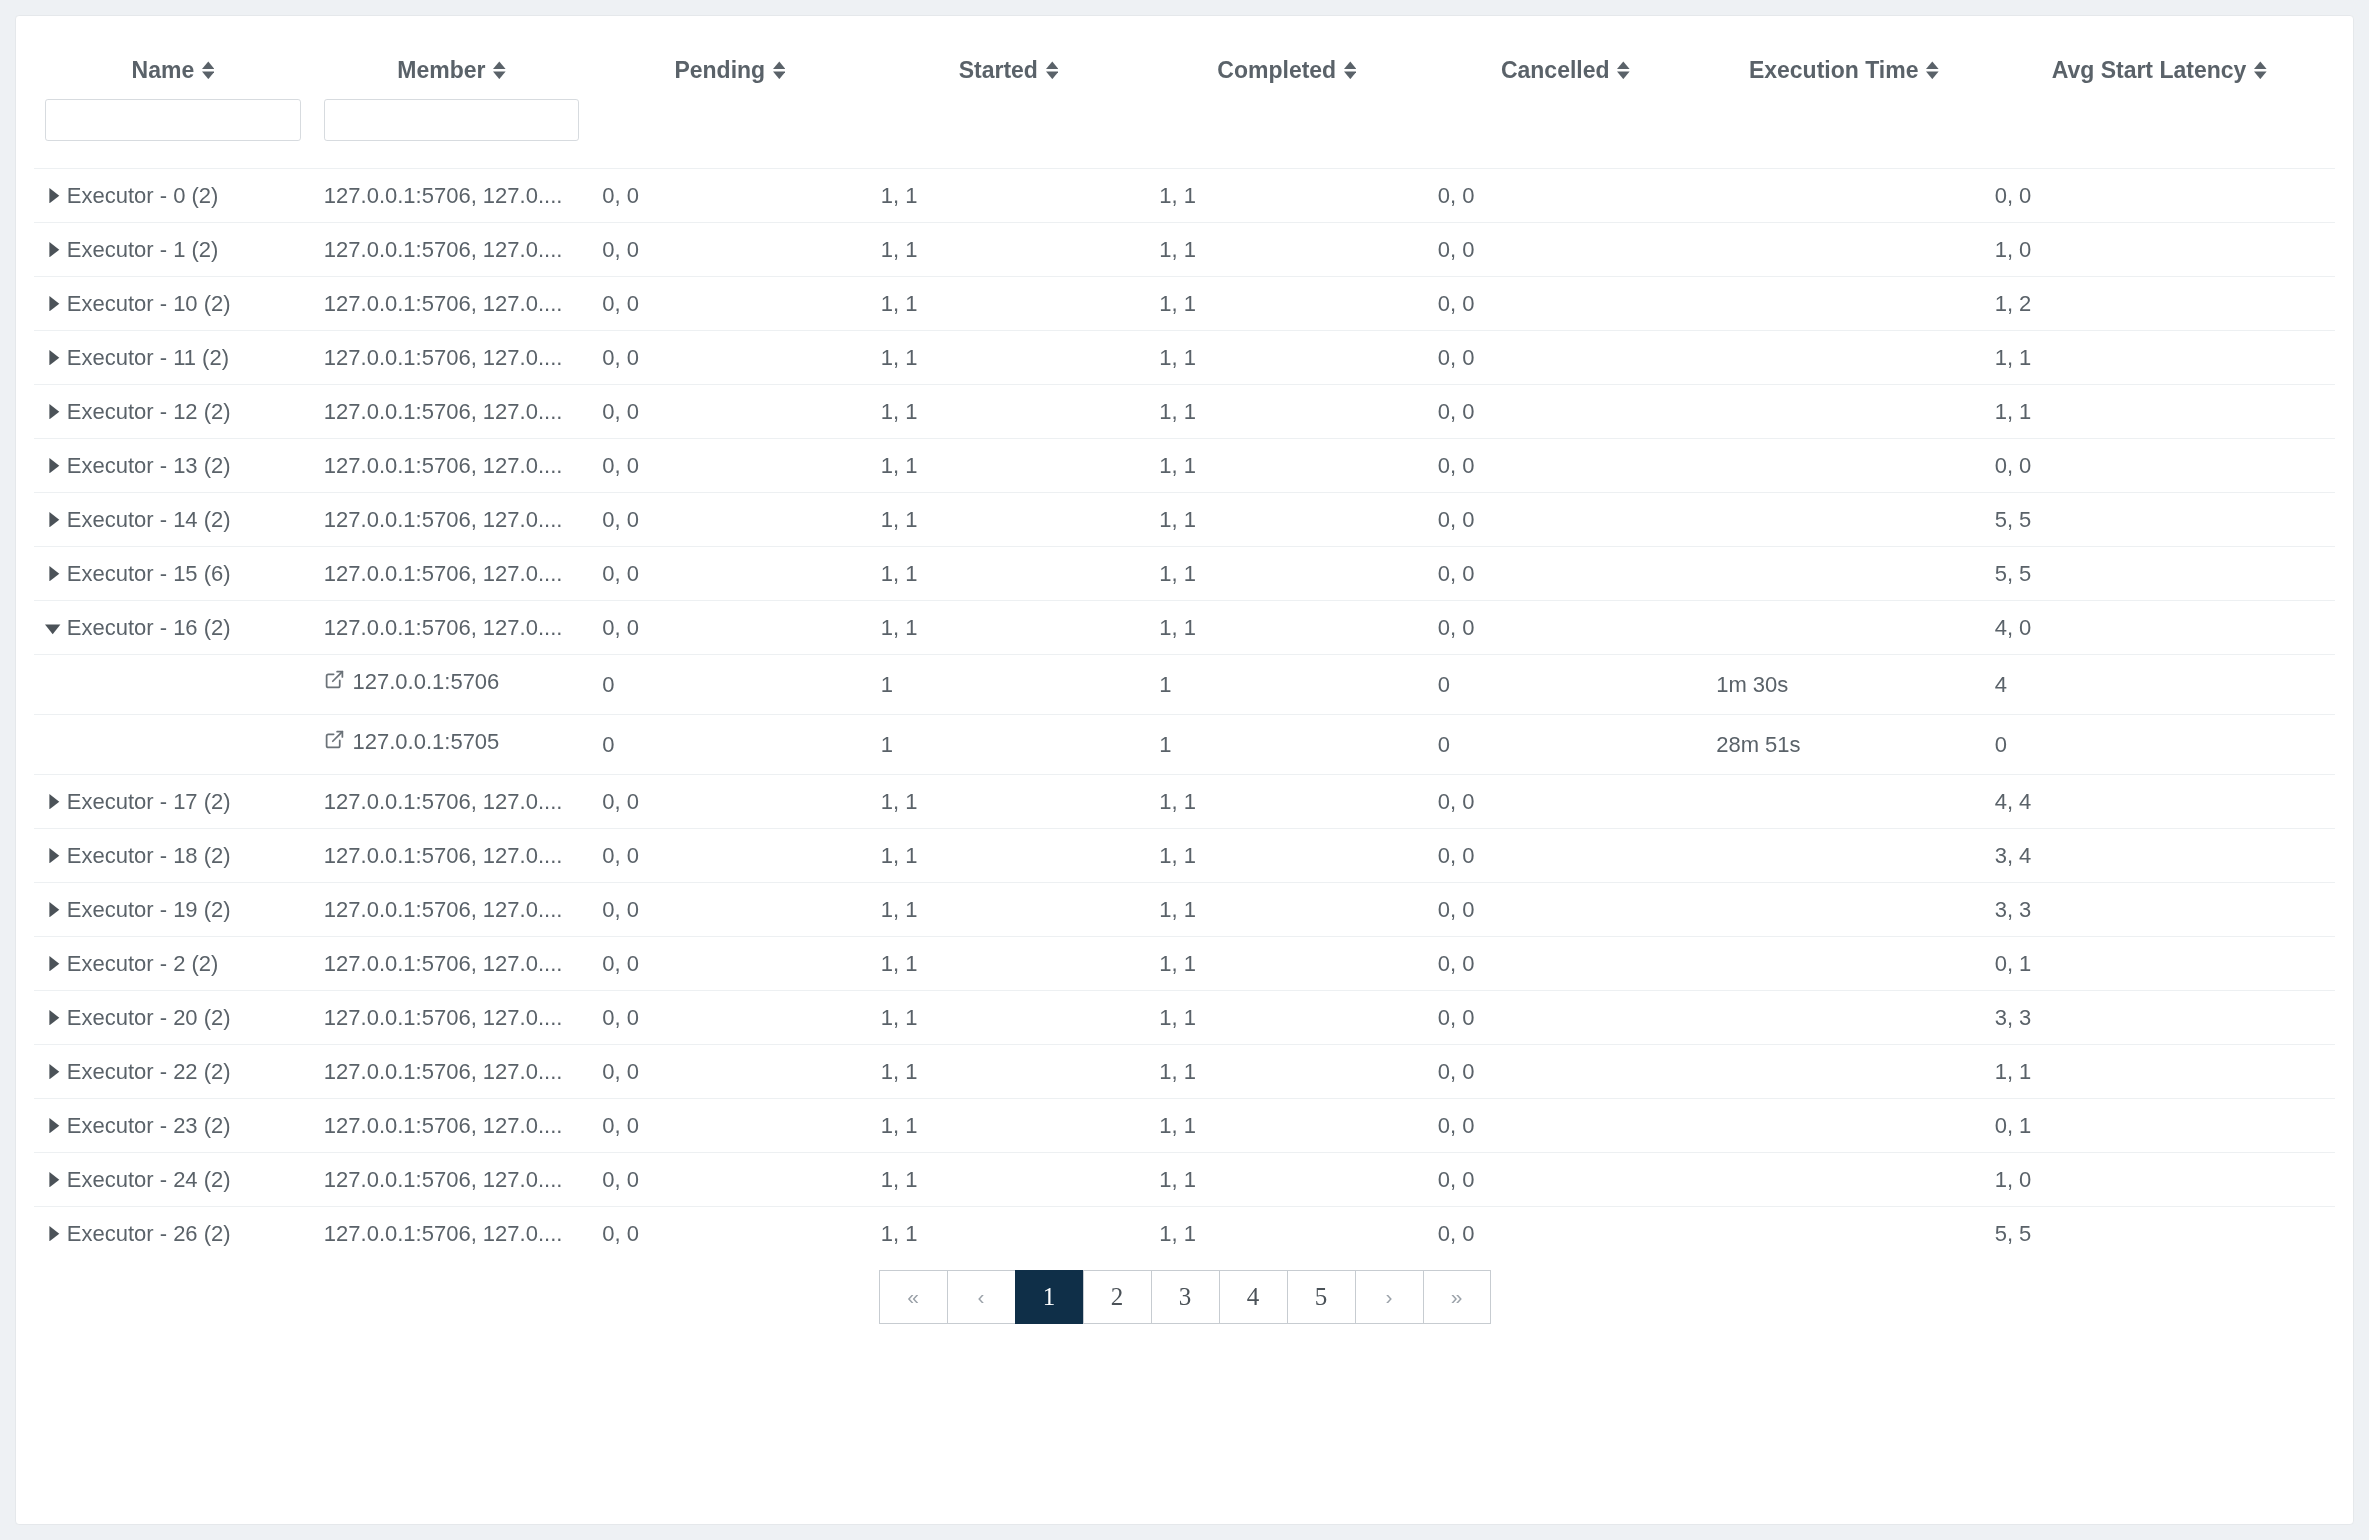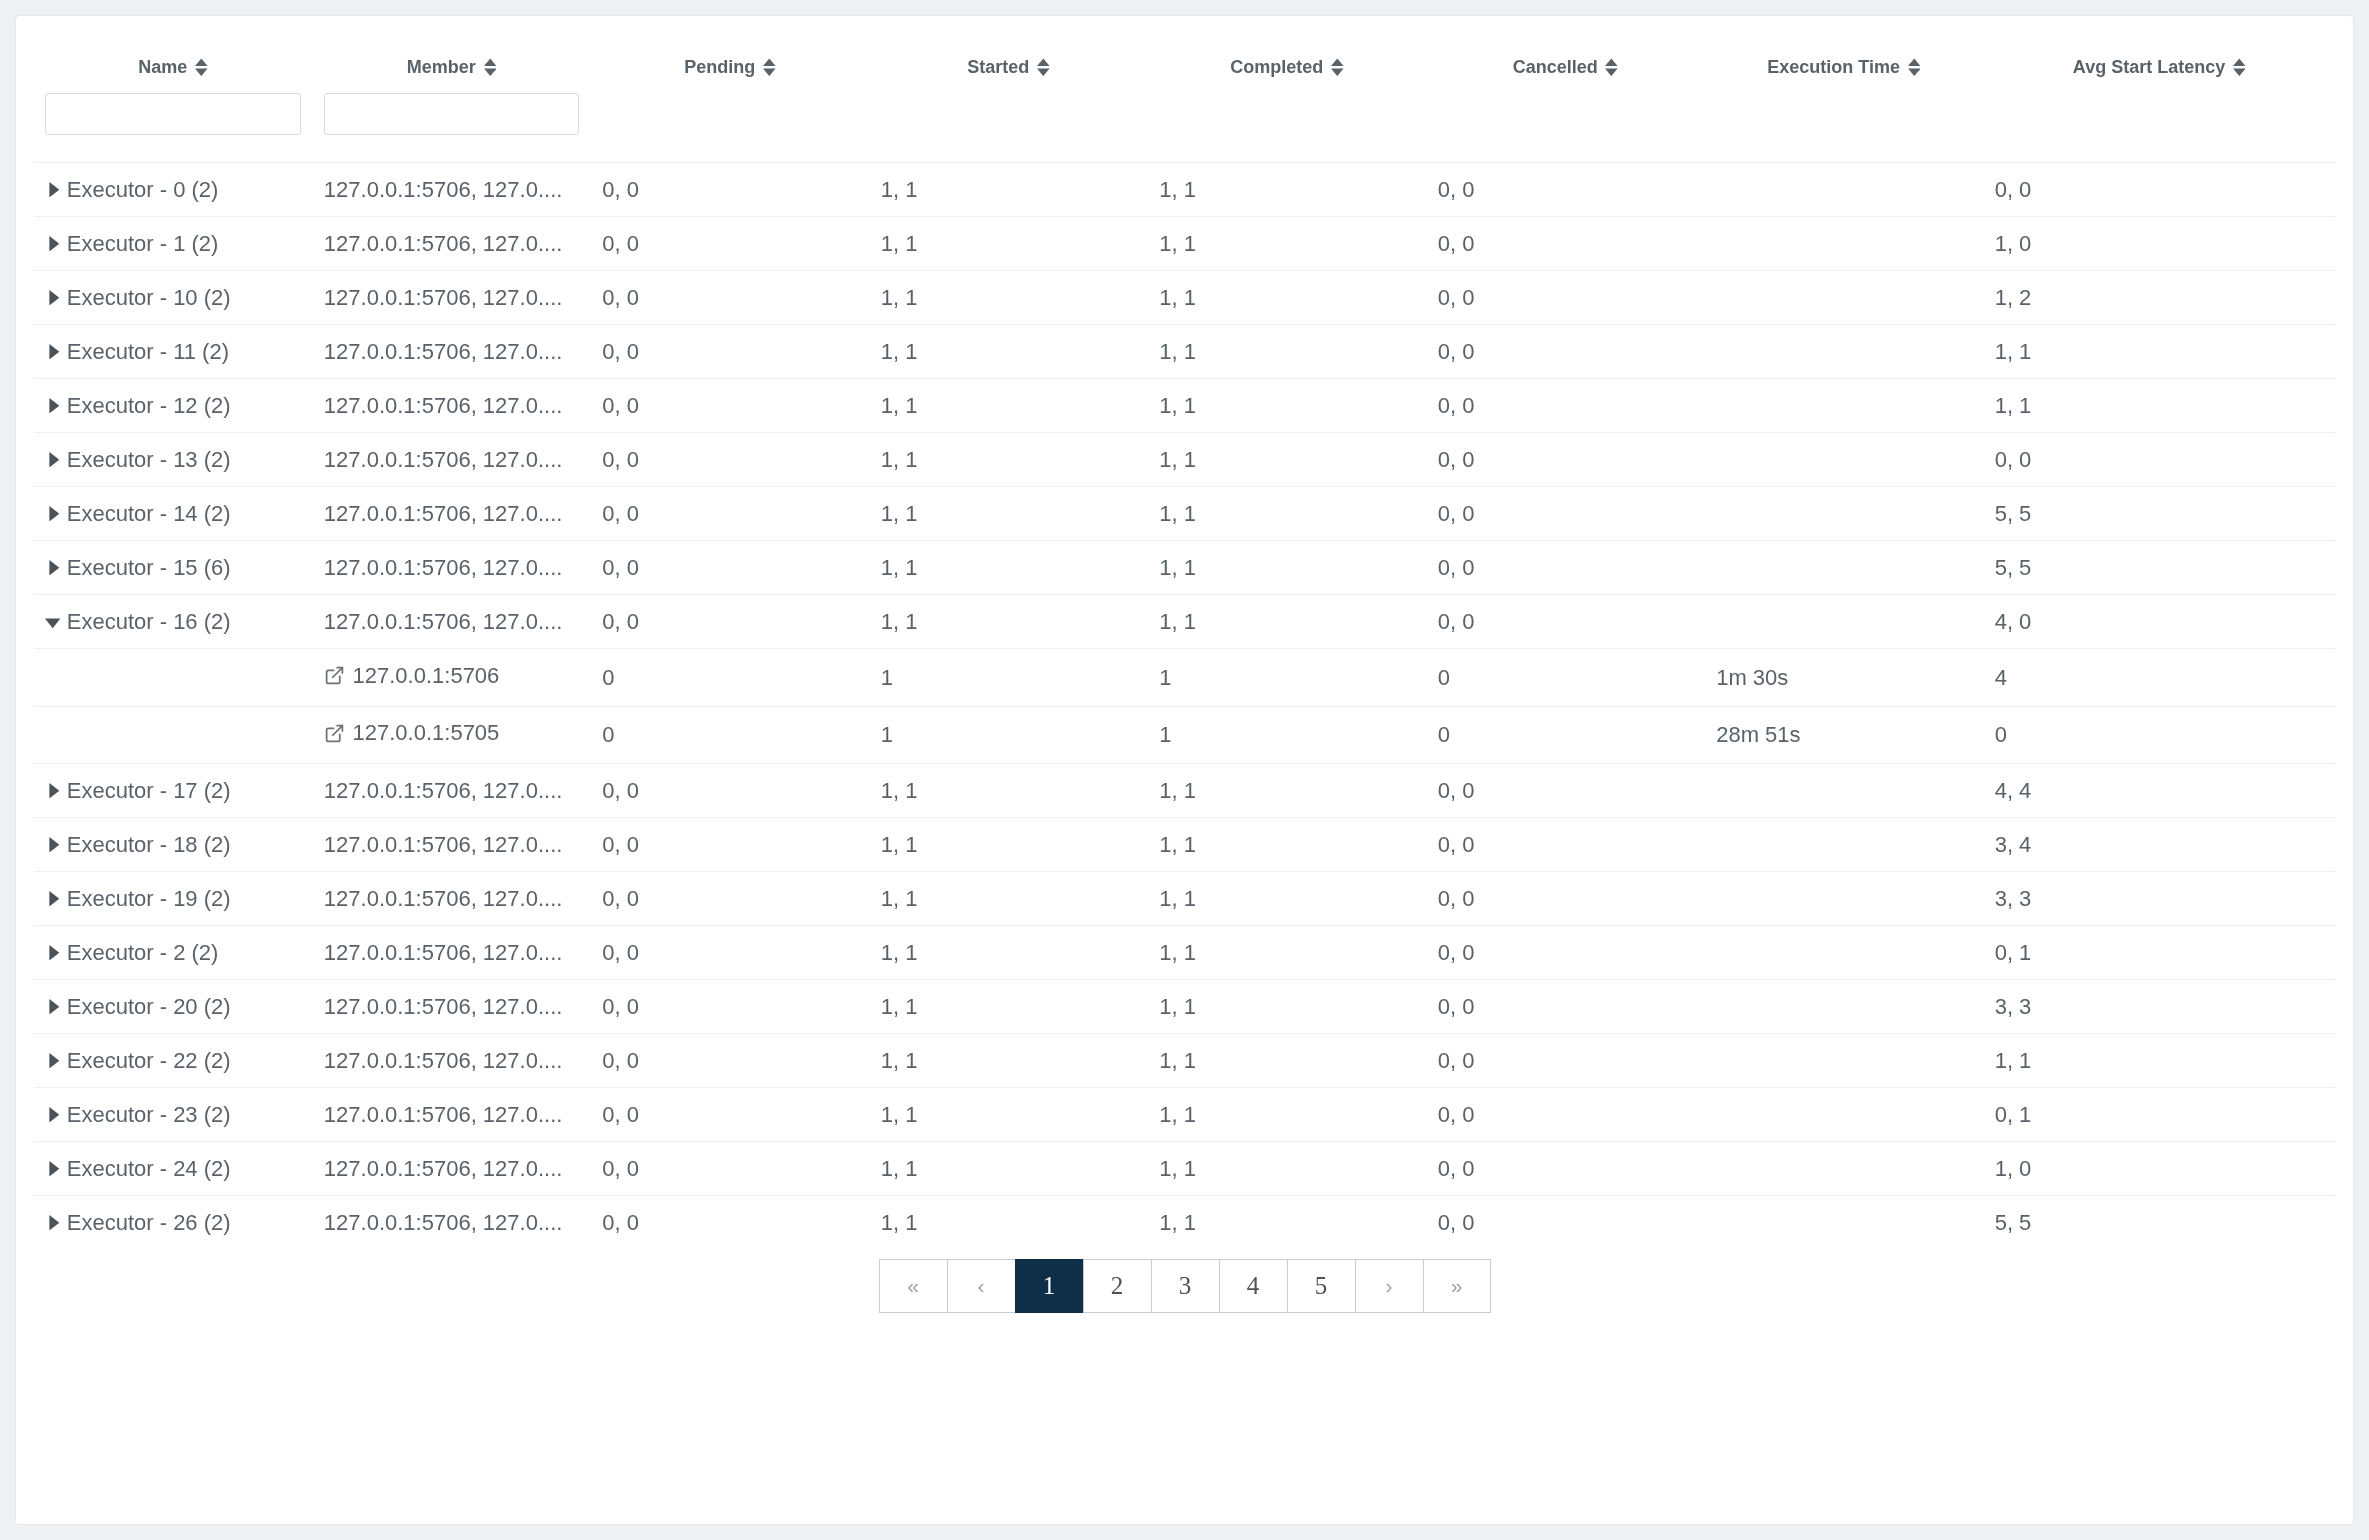--- a/index.html
+++ b/index.html
@@ -21,21 +21,21 @@
   }
   table.grid {
     width: 100%;
     border-collapse: collapse;
     table-layout: fixed;
   }
   table.grid th {
     padding: 17.4px 11.6px 9.7px 11.6px;
     font-weight: 700;
     color: #5a6269;
-    font-size: 18px;
+    font-size: 23px;
     vertical-align: top;
     text-align: left;
     white-space: nowrap;
   }
   table.grid th .th-inner { display:inline-flex; align-items:center; gap:7.7px; justify-content:center; }
   table.grid th.center { text-align:center; }
   .sort-icon {
     display:inline-flex; flex-direction:column; line-height:0; gap:1px; color:#5a6269;
   }
   .sort-icon svg { width:12.6px; height:8.7px; display:block; }
@@ -56,21 +56,21 @@
     font-size: 22px;
     color:#5a6269;
     vertical-align: middle;
     white-space: nowrap;
     overflow: hidden;
     text-overflow: ellipsis;
   }
   .name-cell { display:flex; align-items:center; gap:6px; }
   .caret { flex:0 0 auto; color:#4b5258; cursor:pointer; }
   .caret svg { display:block; width:15.4px; height:15.4px; }
-  .member-link { display:inline-flex; align-items:center; gap:7.7px; color:#5a6269; }
+  .member-link { display:inline-flex; gap:7.7px; color:#5a6269; }
   .ext-icon svg { width:21px; height:21px; display:block; color:#6b7278; }
 
   
   col.c-name    { width: 12.1%; }
   col.c-member  { width: 12.1%; }
   col.c-pending { width: 12.1%; }
   col.c-started { width: 12.1%; }
   col.c-completed{width: 12.1%; }
   col.c-cancelled{width: 12.1%; }
   col.c-exec    { width: 12.1%; }

